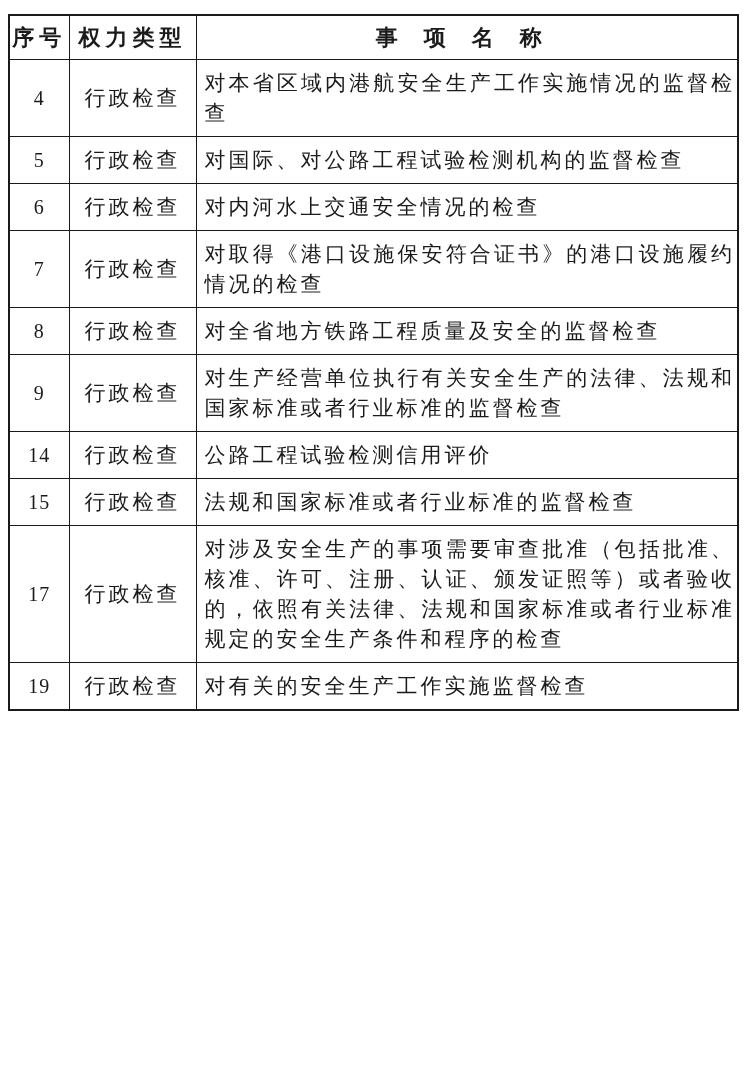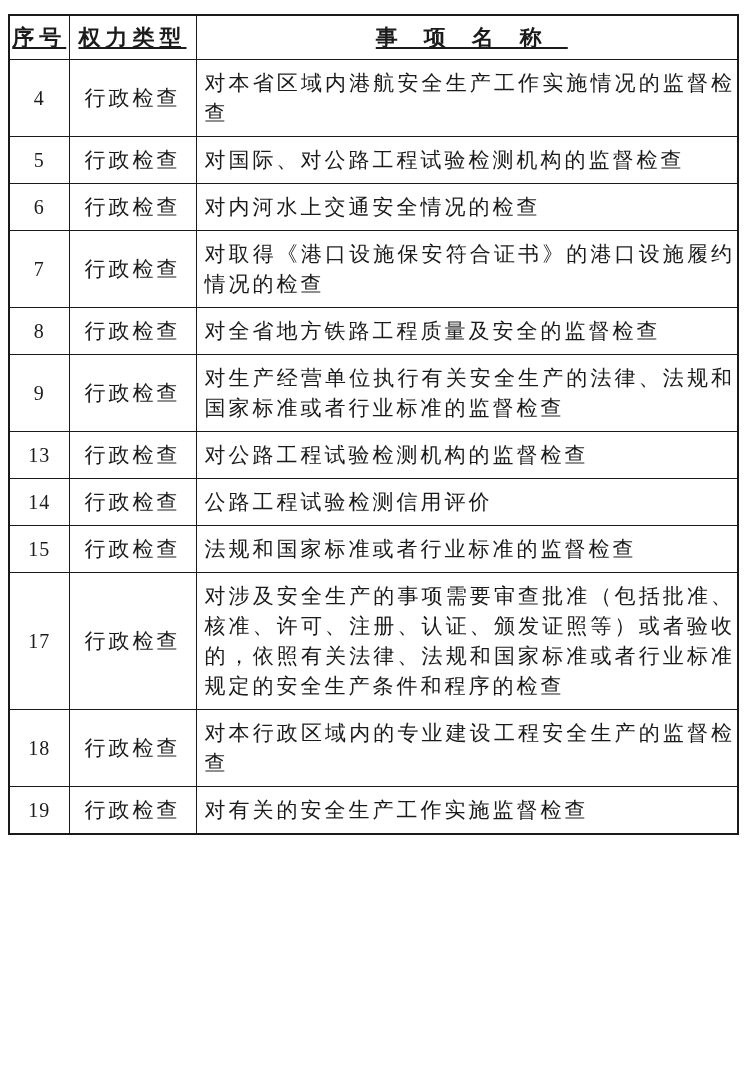--- a/index.html
+++ b/index.html
@@ -31,21 +31,20 @@
     vertical-align: middle;
   }
   .power-table th {
     font-size: 22px;
     font-weight: bold;
     padding: 9px 0;
     letter-spacing: 5px;
     text-align: center;
     line-height: 25px;
     white-space: nowrap;
-    text-decoration: underline;
   }
   .power-table th.h-item {
     letter-spacing: 26px;
     padding-left: 10px; 
   }
   .power-table td {
     font-size: 21px;
     line-height: 30px;
     font-weight: 500;
   }
@@ -118,50 +117,40 @@
 
   <tr>
     <td class="c-no">9</td>
     <td class="c-type">行政检查</td>
     <td class="c-item">对生产经营单位执行有关安全生产的法律、法规和国家标准或者行业标准的监督检查</td>
   </tr>
 
 
 
 
-  <tr>
-    <td class="c-no">13</td>
-    <td class="c-type">行政检查</td>
-    <td class="c-item">对公路工程试验检测机构的监督检查</td>
-  </tr>
 
   <tr>
     <td class="c-no">14</td>
     <td class="c-type">行政检查</td>
     <td class="c-item">公路工程试验检测信用评价</td>
   </tr>
 
   <tr>
     <td class="c-no">15</td>
     <td class="c-type">行政检查</td>
     <td class="c-item">法规和国家标准或者行业标准的监督检查</td>
   </tr>
 
 
   <tr>
     <td class="c-no">17</td>
     <td class="c-type">行政检查</td>
     <td class="c-item">对涉及安全生产的事项需要审查批准（包括批准、核准、许可、注册、认证、颁发证照等）或者验收的，依照有关法律、法规和国家标准或者行业标准规定的安全生产条件和程序的检查</td>
   </tr>
 
-  <tr>
-    <td class="c-no">18</td>
-    <td class="c-type">行政检查</td>
-    <td class="c-item">对本行政区域内的专业建设工程安全生产的监督检查</td>
-  </tr>
 
   <tr>
     <td class="c-no">19</td>
     <td class="c-type">行政检查</td>
     <td class="c-item">对有关的安全生产工作实施监督检查</td>
   </tr>
 
 </tbody>
   </table>
 </div>

